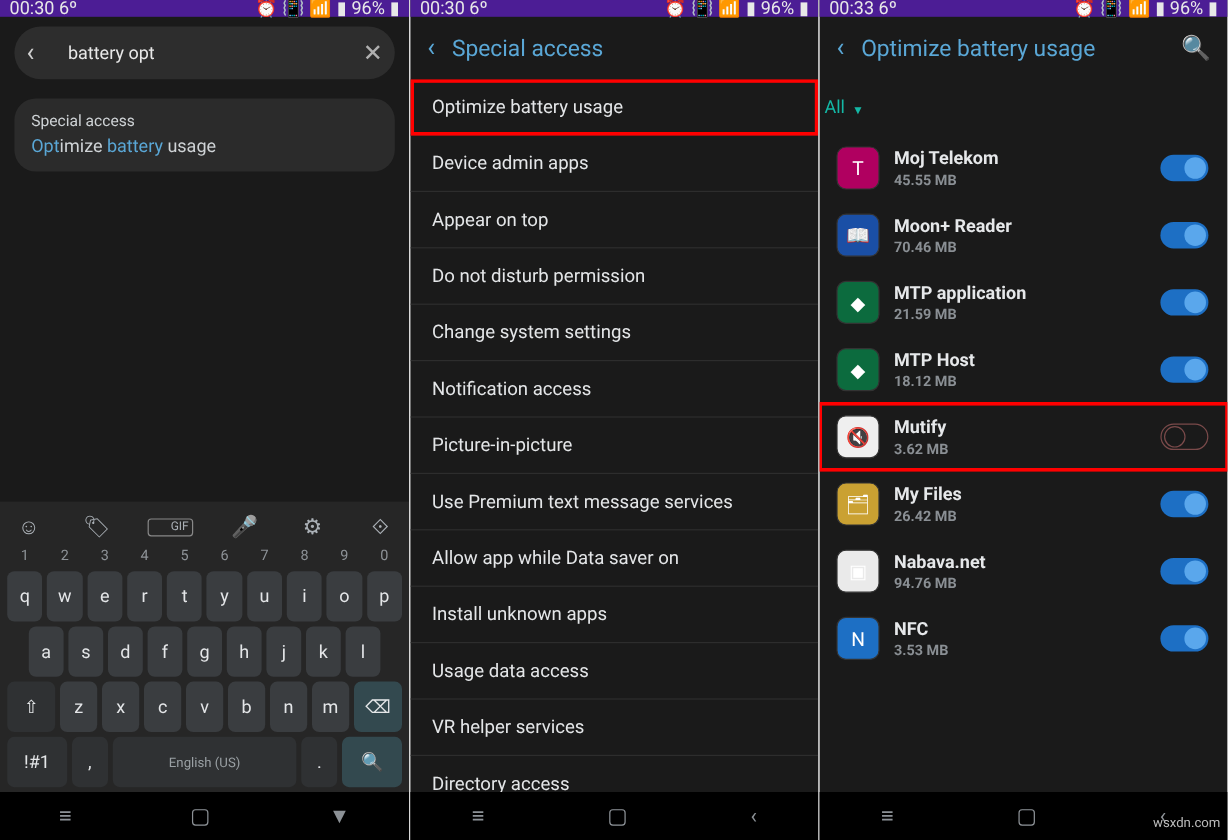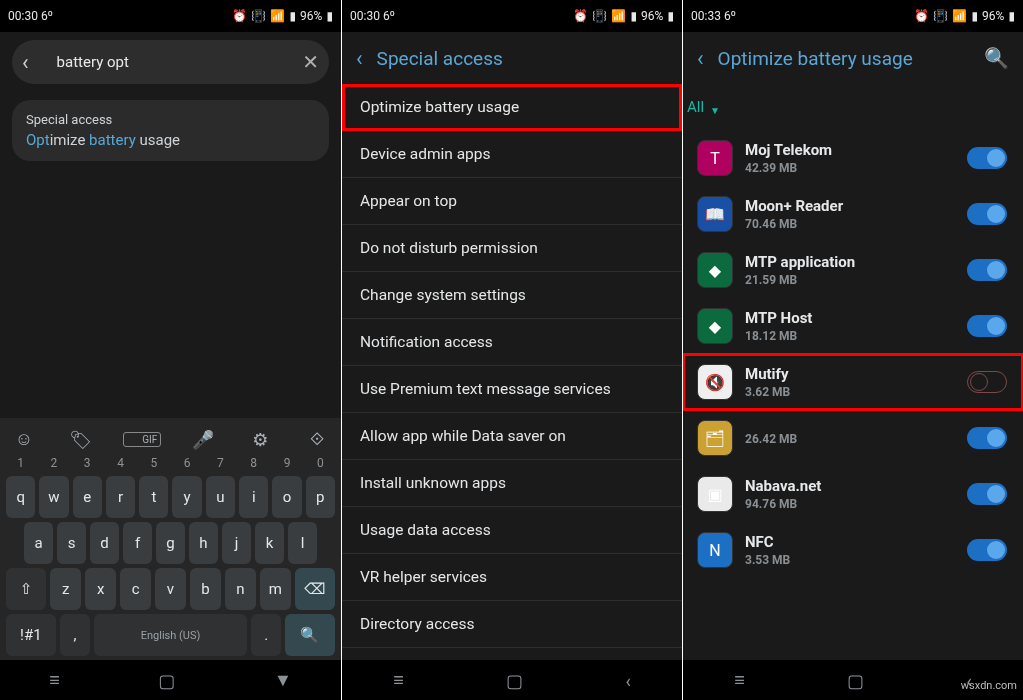--- a/index.html
+++ b/index.html
@@ -1,21 +1,21 @@
 <!DOCTYPE html>
 <html><head>
 <meta charset="utf-8">
 <style>
   * { box-sizing: border-box; margin: 0; padding: 0; font-family: Roboto, Arial, sans-serif; }
   body { background: #fff; width: 1023px; height: 700px; overflow: hidden; display:flex; }
   .phone { width: 341px; height: 700px; background:#1a1a1a; display:flex; flex-direction:column; position:relative; }
   .phone + .phone { border-left:1px solid #fff; }
 
   
-  .status { height:32px; display:flex; align-items:center; justify-content:space-between; padding:0 8px; font-size:12px; color:#e8e8e8; background:#000000; }
+  .status { height:14px; display:flex; align-items:center; justify-content:space-between; padding:0 8px; font-size:15px; color:#e8e8e8; background:#4c1d95; }
   .status .right { display:flex; gap:4px; align-items:center; }
 
   
   .searchbar { margin:8px 12px; background:#2d2d2d; border-radius:22px; height:44px; display:flex; align-items:center; padding:0 10px; color:#e0e0e0;}
   .searchbar .chev { color:#d0d0d0; margin-right:8px; font-size:22px; }
   .searchbar input { flex:1; background:transparent; border:none; outline:none; color:#e8e8e8; font-size:15px;padding-left:20px; }
   .searchbar .x { color:#b0b0b0; font-size:20px; }
 
   .result-card { margin:8px 12px; background:#2b2b2b; border-radius:18px; padding:12px 14px; }
   .result-card .top { color:#cfd3d6; font-size:13px; margin-bottom:4px;}
@@ -180,20 +180,21 @@
     <span class="back">‹</span>
     <span class="title">Special access</span>
   </div>
   <div class="list" id="s2list">
       <div class="row highlight">Optimize battery usage</div>
       <div class="row">Device admin apps</div>
       <div class="row">Appear on top</div>
       <div class="row">Do not disturb permission</div>
       <div class="row">Change system settings</div>
       <div class="row">Notification access</div>
+      <div class="row">Picture-in-picture</div>
       <div class="row">Use Premium text message services</div>
       <div class="row">Allow app while Data saver on</div>
       <div class="row">Install unknown apps</div>
       <div class="row">Usage data access</div>
       <div class="row">VR helper services</div>
       <div class="row">Directory access</div>
     </div>
   <div class="navbar">
     <span class="nbtn">≡</span>
     <span class="nbtn">▢</span>
@@ -223,21 +224,21 @@
   </div>
   <div class="filter">
     <span>All</span>
     <span class="tri">▼</span>
   </div>
   <div class="list" id="s3list">
       <div class="app-row">
         <div class="icon" style="background:#b00060">T</div>
         <div class="info">
           <span class="name">Moj Telekom</span>
-          <span class="size">42.39 MB</span>
+          <span class="size">45.55 MB</span>
         </div>
         <div class="toggle "></div>
       </div>
       <div class="app-row">
         <div class="icon" style="background:#1a4fa6">📖</div>
         <div class="info">
           <span class="name">Moon+ Reader</span>
           <span class="size">70.46 MB</span>
         </div>
         <div class="toggle "></div>
@@ -262,20 +263,21 @@
         <div class="icon" style="background:#efefef">🔇</div>
         <div class="info">
           <span class="name">Mutify</span>
           <span class="size">3.62 MB</span>
         </div>
         <div class="toggle off"></div>
       </div>
       <div class="app-row">
         <div class="icon" style="background:#caa132">🗂</div>
         <div class="info">
+          <span class="name">My Files</span>
           <span class="size">26.42 MB</span>
         </div>
         <div class="toggle "></div>
       </div>
       <div class="app-row">
         <div class="icon" style="background:#eaeaea">▣</div>
         <div class="info">
           <span class="name">Nabava.net</span>
           <span class="size">94.76 MB</span>
         </div>

